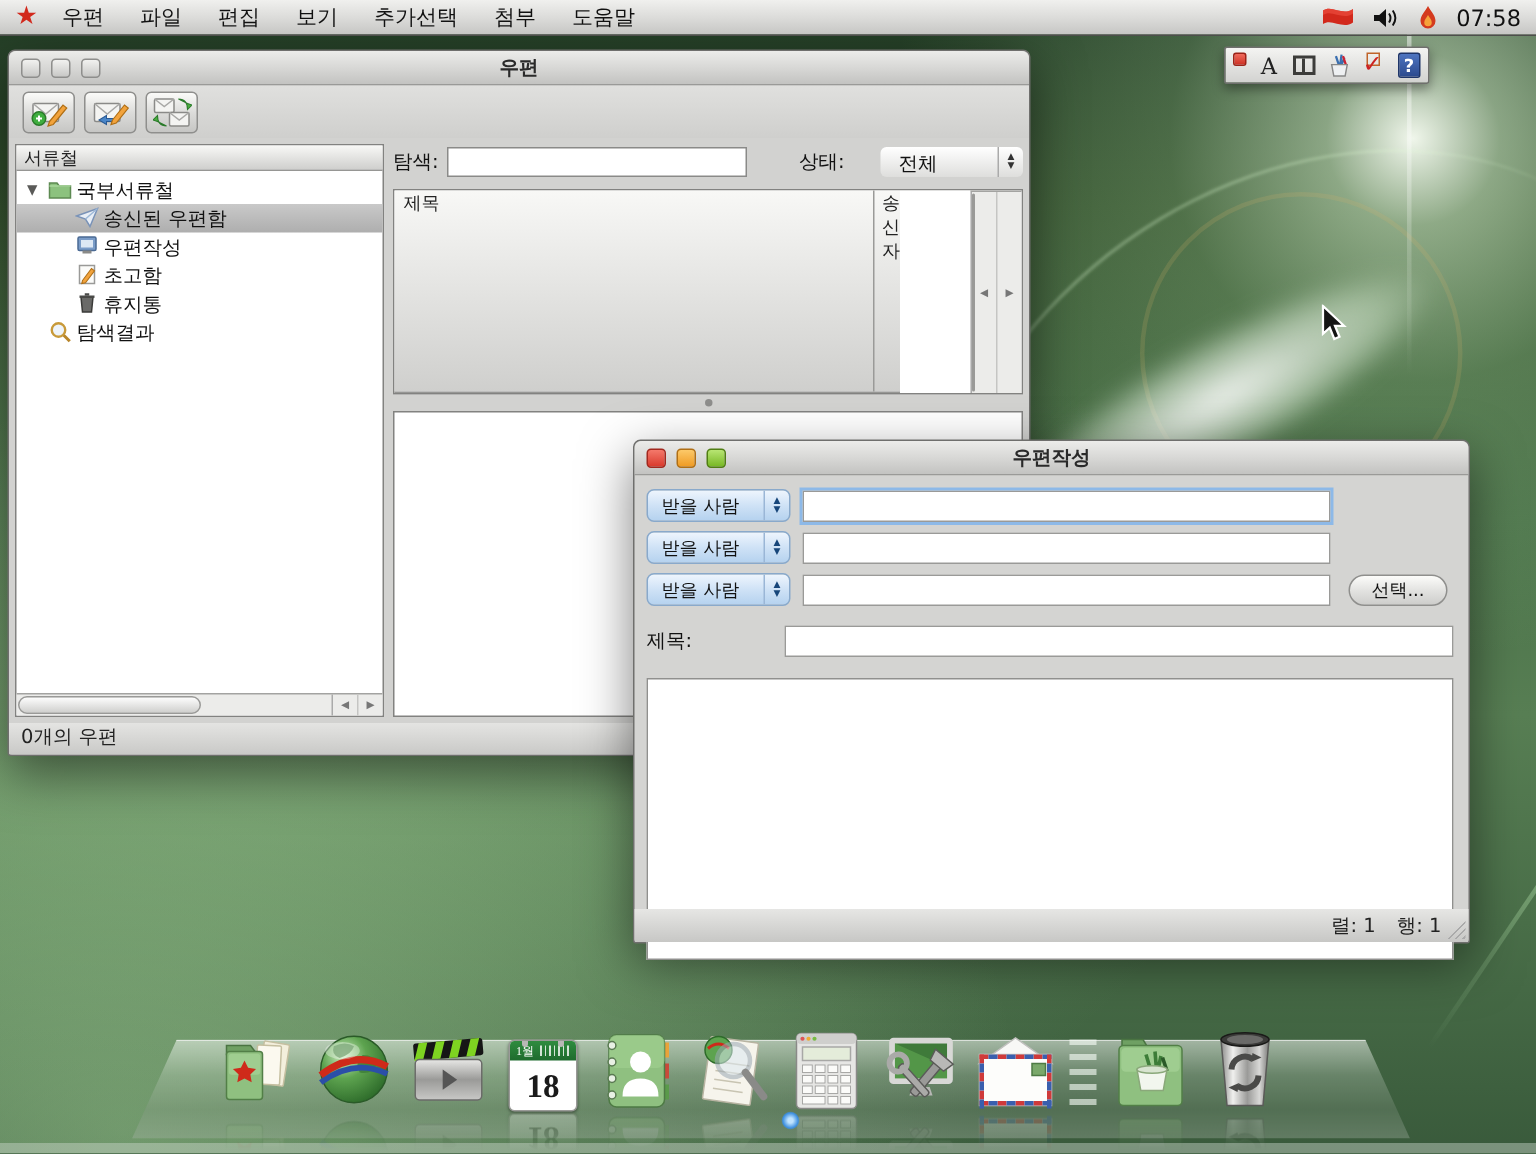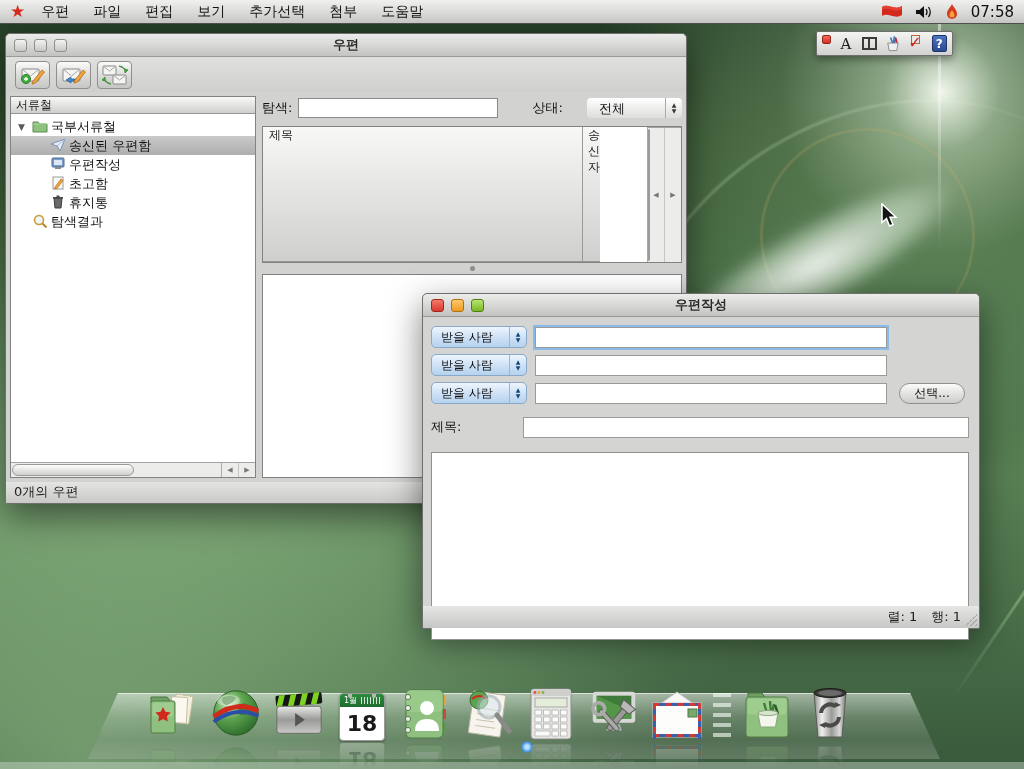--- a/index.html
+++ b/index.html
@@ -160,21 +160,21 @@
     border:1px solid #1e3569; }
 
   
   .dock { position:absolute; left:0; right:0; bottom:0; height:110px; z-index:5; }
   .dock-platform { position:absolute; left:88px; right:84px; top:34px; height:66px;
     clip-path:polygon(3.5% 0, 96.5% 0, 100% 100%, 0 100%);
     background:linear-gradient(180deg, rgba(240,246,240,.55) 0%, rgba(200,212,200,.30) 35%, rgba(140,155,140,.28) 70%, rgba(170,182,170,.35) 100%);
     border-top:1px solid rgba(255,255,255,.75); }
   .dock-floor { position:absolute; left:0; right:0; bottom:0; height:7px; background:rgba(205,215,205,.45); }
   .dock-icons { position:absolute; left:146px; bottom:28px; display:flex; align-items:flex-end; gap:9px; }
-  .dock-icon { width:54px; height:56px; display:flex; align-items:flex-end; justify-content:center;
+  .dock-icon { width:54px; height:56px; display:flex; align-items:flex-end; justify-content:center;font-family:Liberation Serif, serif;
     -webkit-box-reflect:below 1px linear-gradient(transparent 55%, rgba(255,255,255,.28)); }
   .dock-icon svg { display:block; }
   .dock-sep { width:18px; height:48px; align-self:flex-end;
     background:repeating-linear-gradient(180deg, rgba(250,255,250,.8) 0 4px, rgba(0,0,0,0) 4px 10px);
     opacity:.75; }
   .run-dot { position:absolute; width:12px; height:12px; border-radius:50%;
     background:radial-gradient(circle, #bfe3ff 0 20%, #3d8fe0 60%, rgba(61,143,224,0) 75%);
     left:521px; bottom:16px; }
   .cal-icon { width:46px; height:48px; border:1px solid #9a9a98; border-radius:4px; background:#fff;
     overflow:hidden; display:flex; flex-direction:column; position:relative;

